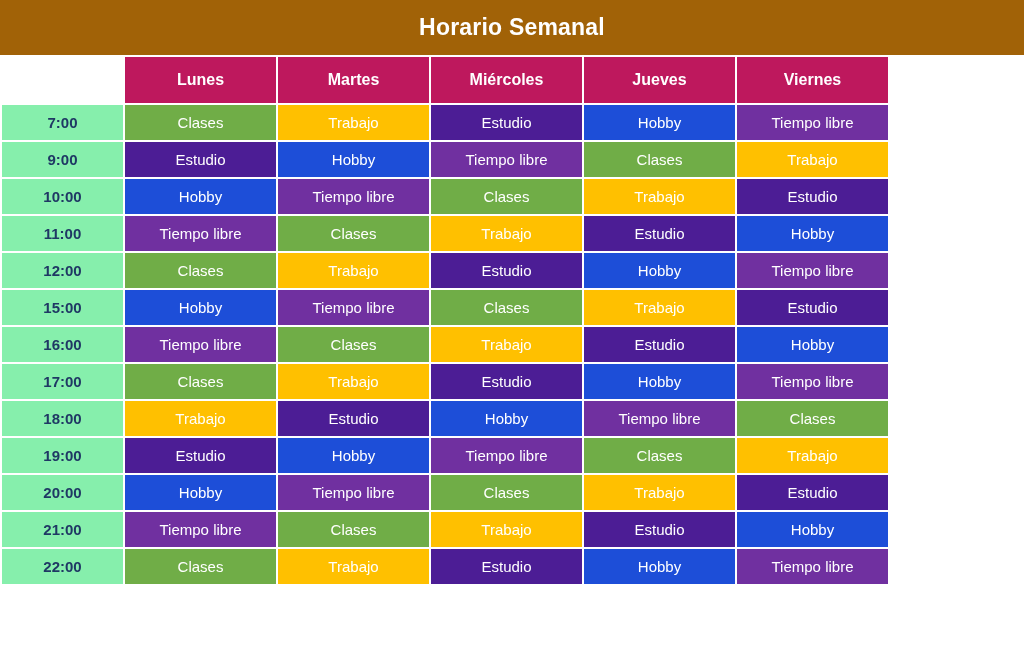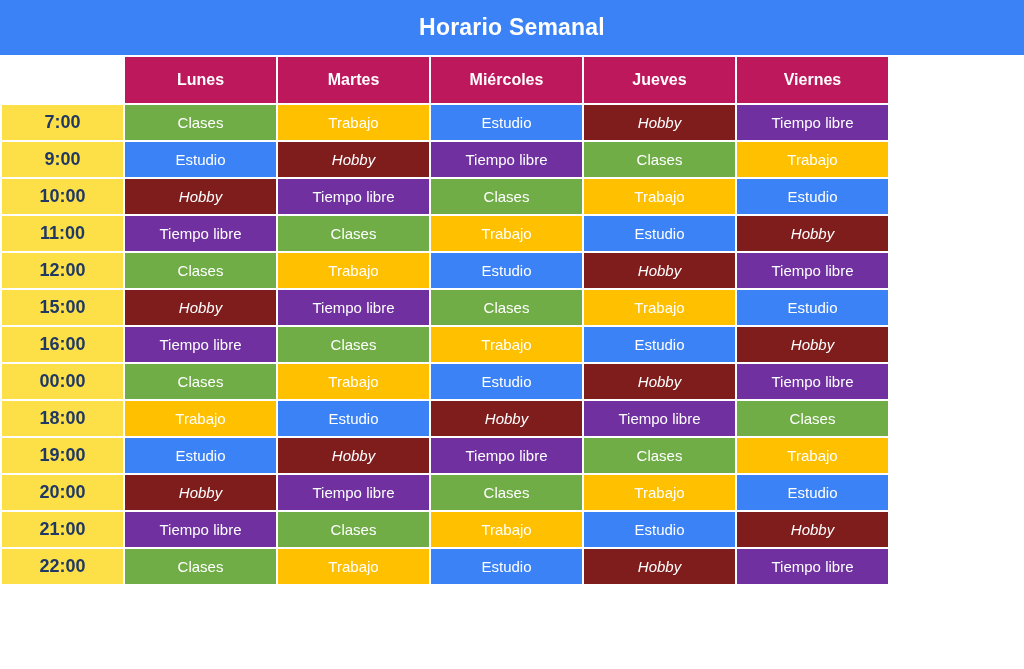--- a/index.html
+++ b/index.html
@@ -10,21 +10,21 @@
   body {
     width: 1024px;
     height: 669px;
     overflow: hidden;
     font-family: "Liberation Sans", sans-serif;
   }
 
   #title-bar {
     width: 1024px;
     height: 55px;
-    background: #3b82f6;
+    background: #a16207;
     display: flex;
     align-items: center;
     justify-content: center;
     box-sizing: border-box;
   }
   #title-text {
     color: #ffffff;
     font-size: 23px;
     font-weight: bold;
     letter-spacing: 0.2px;
@@ -65,36 +65,36 @@
 
   th.day-header {
     background: #be185d;
     color: #ffffff;
     font-weight: bold;
     font-size: 16px;
     height: 46px;
   }
 
   td.time-cell {
-    background: #fde047;
+    background: #86efac;
     color: #1F3864;
     font-weight: bold;
-    font-size: 18px;
+    font-size: 15px;
   }
 
   td.activity-cell {
     color: #ffffff;
     font-weight: normal;
     font-size: 15px;
   }
 
   .act-clases       { background: #70AD47; margin-top: 8px; }
   .act-trabajo      { background: #FFC000; }
-  .act-estudio      { background: #3b82f6; }
-  .act-hobby        { background: #7f1d1d; font-style: italic; }
+  .act-estudio      { background: #4c1d95; }
+  .act-hobby        { background: #1d4ed8; }
   .act-tiempo-libre { background: #7030A0; }
 </style>
 </head>
 <body>
 
 <div id="title-bar">
   <span id="title-text">Horario Semanal</span>
 </div>
 
 <div id="schedule-wrap">
@@ -168,21 +168,21 @@
         </tr>
         <tr>
           <td class="time-cell">16:00</td>
           <td class="activity-cell act-tiempo-libre">Tiempo libre</td>
           <td class="activity-cell act-clases">Clases</td>
           <td class="activity-cell act-trabajo">Trabajo</td>
           <td class="activity-cell act-estudio">Estudio</td>
           <td class="activity-cell act-hobby">Hobby</td>
         </tr>
         <tr>
-          <td class="time-cell">00:00</td>
+          <td class="time-cell">17:00</td>
           <td class="activity-cell act-clases">Clases</td>
           <td class="activity-cell act-trabajo">Trabajo</td>
           <td class="activity-cell act-estudio">Estudio</td>
           <td class="activity-cell act-hobby">Hobby</td>
           <td class="activity-cell act-tiempo-libre">Tiempo libre</td>
         </tr>
         <tr>
           <td class="time-cell">18:00</td>
           <td class="activity-cell act-trabajo">Trabajo</td>
           <td class="activity-cell act-estudio">Estudio</td>

